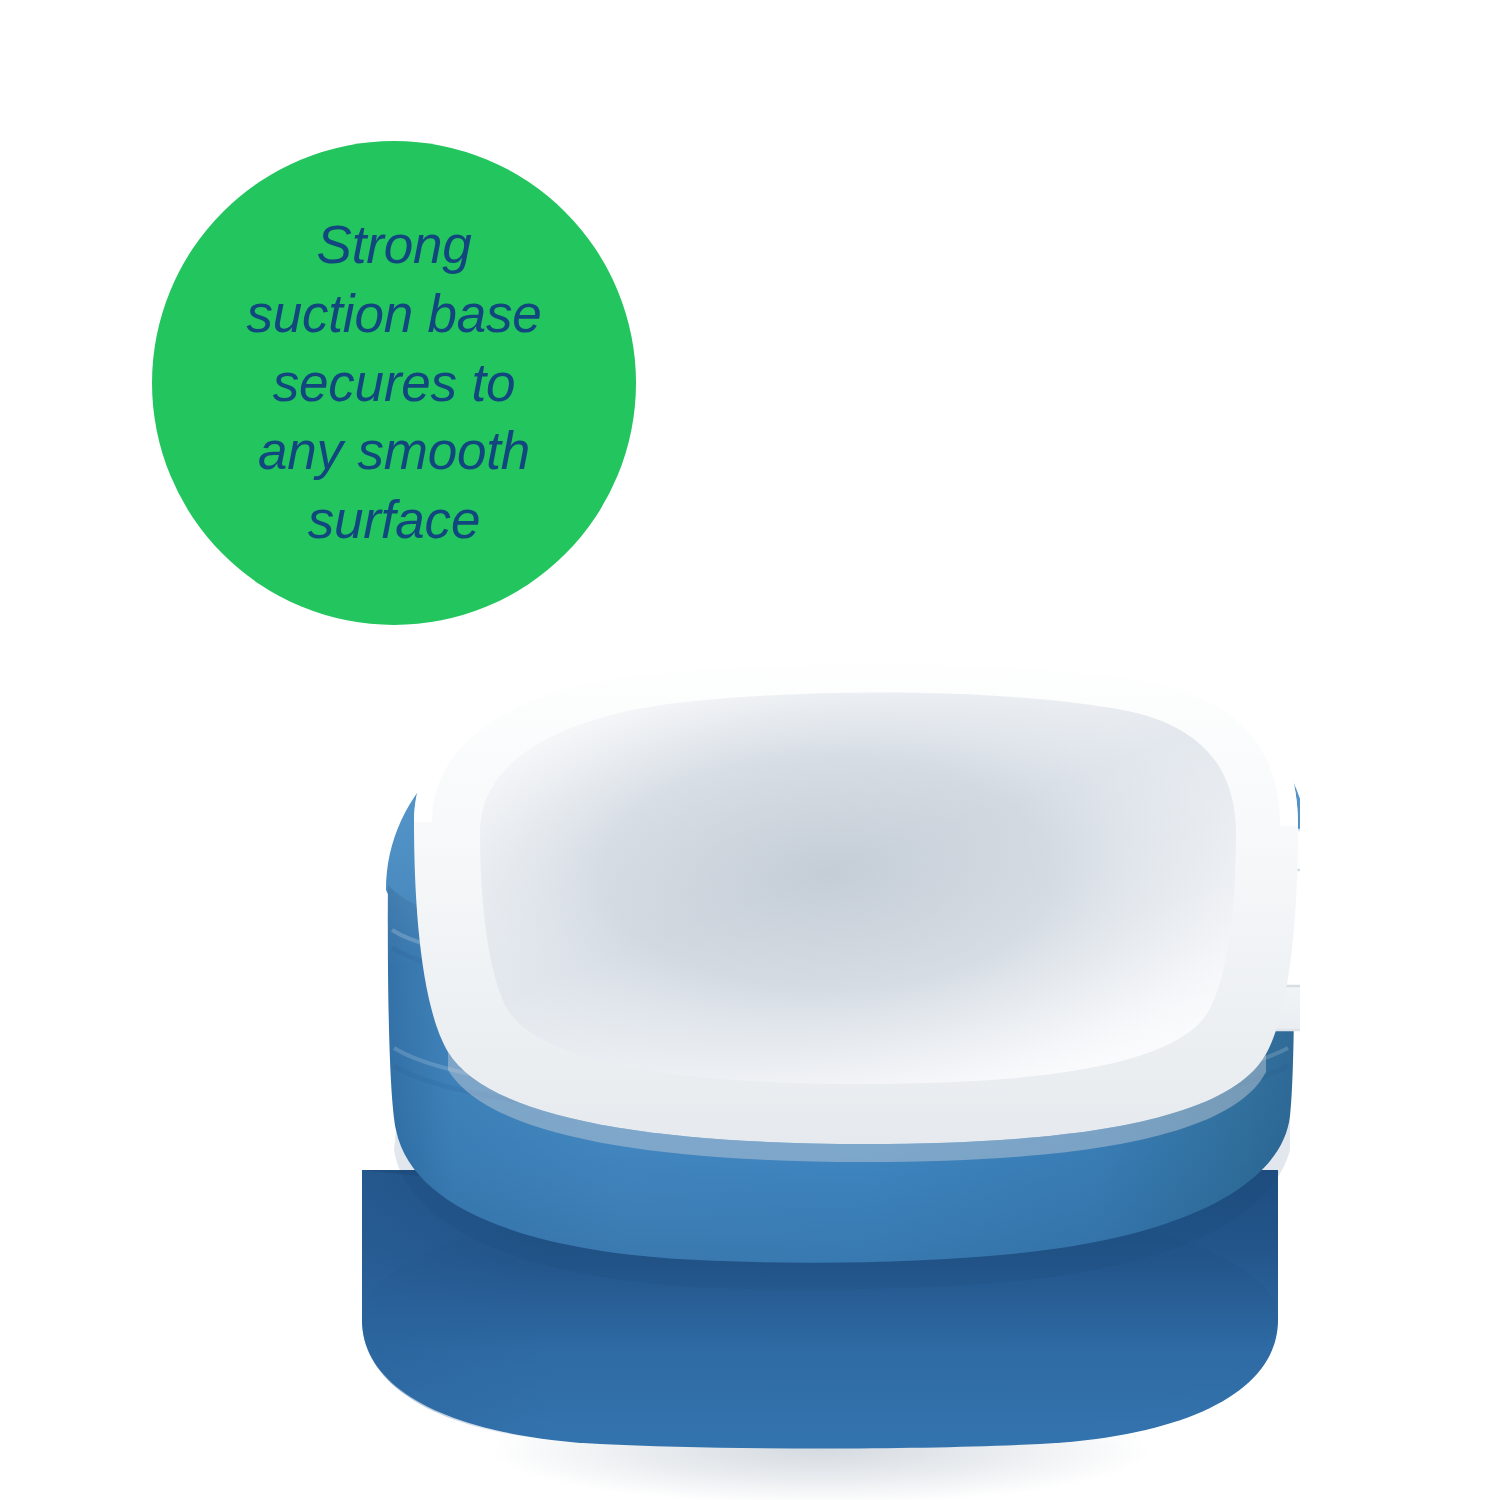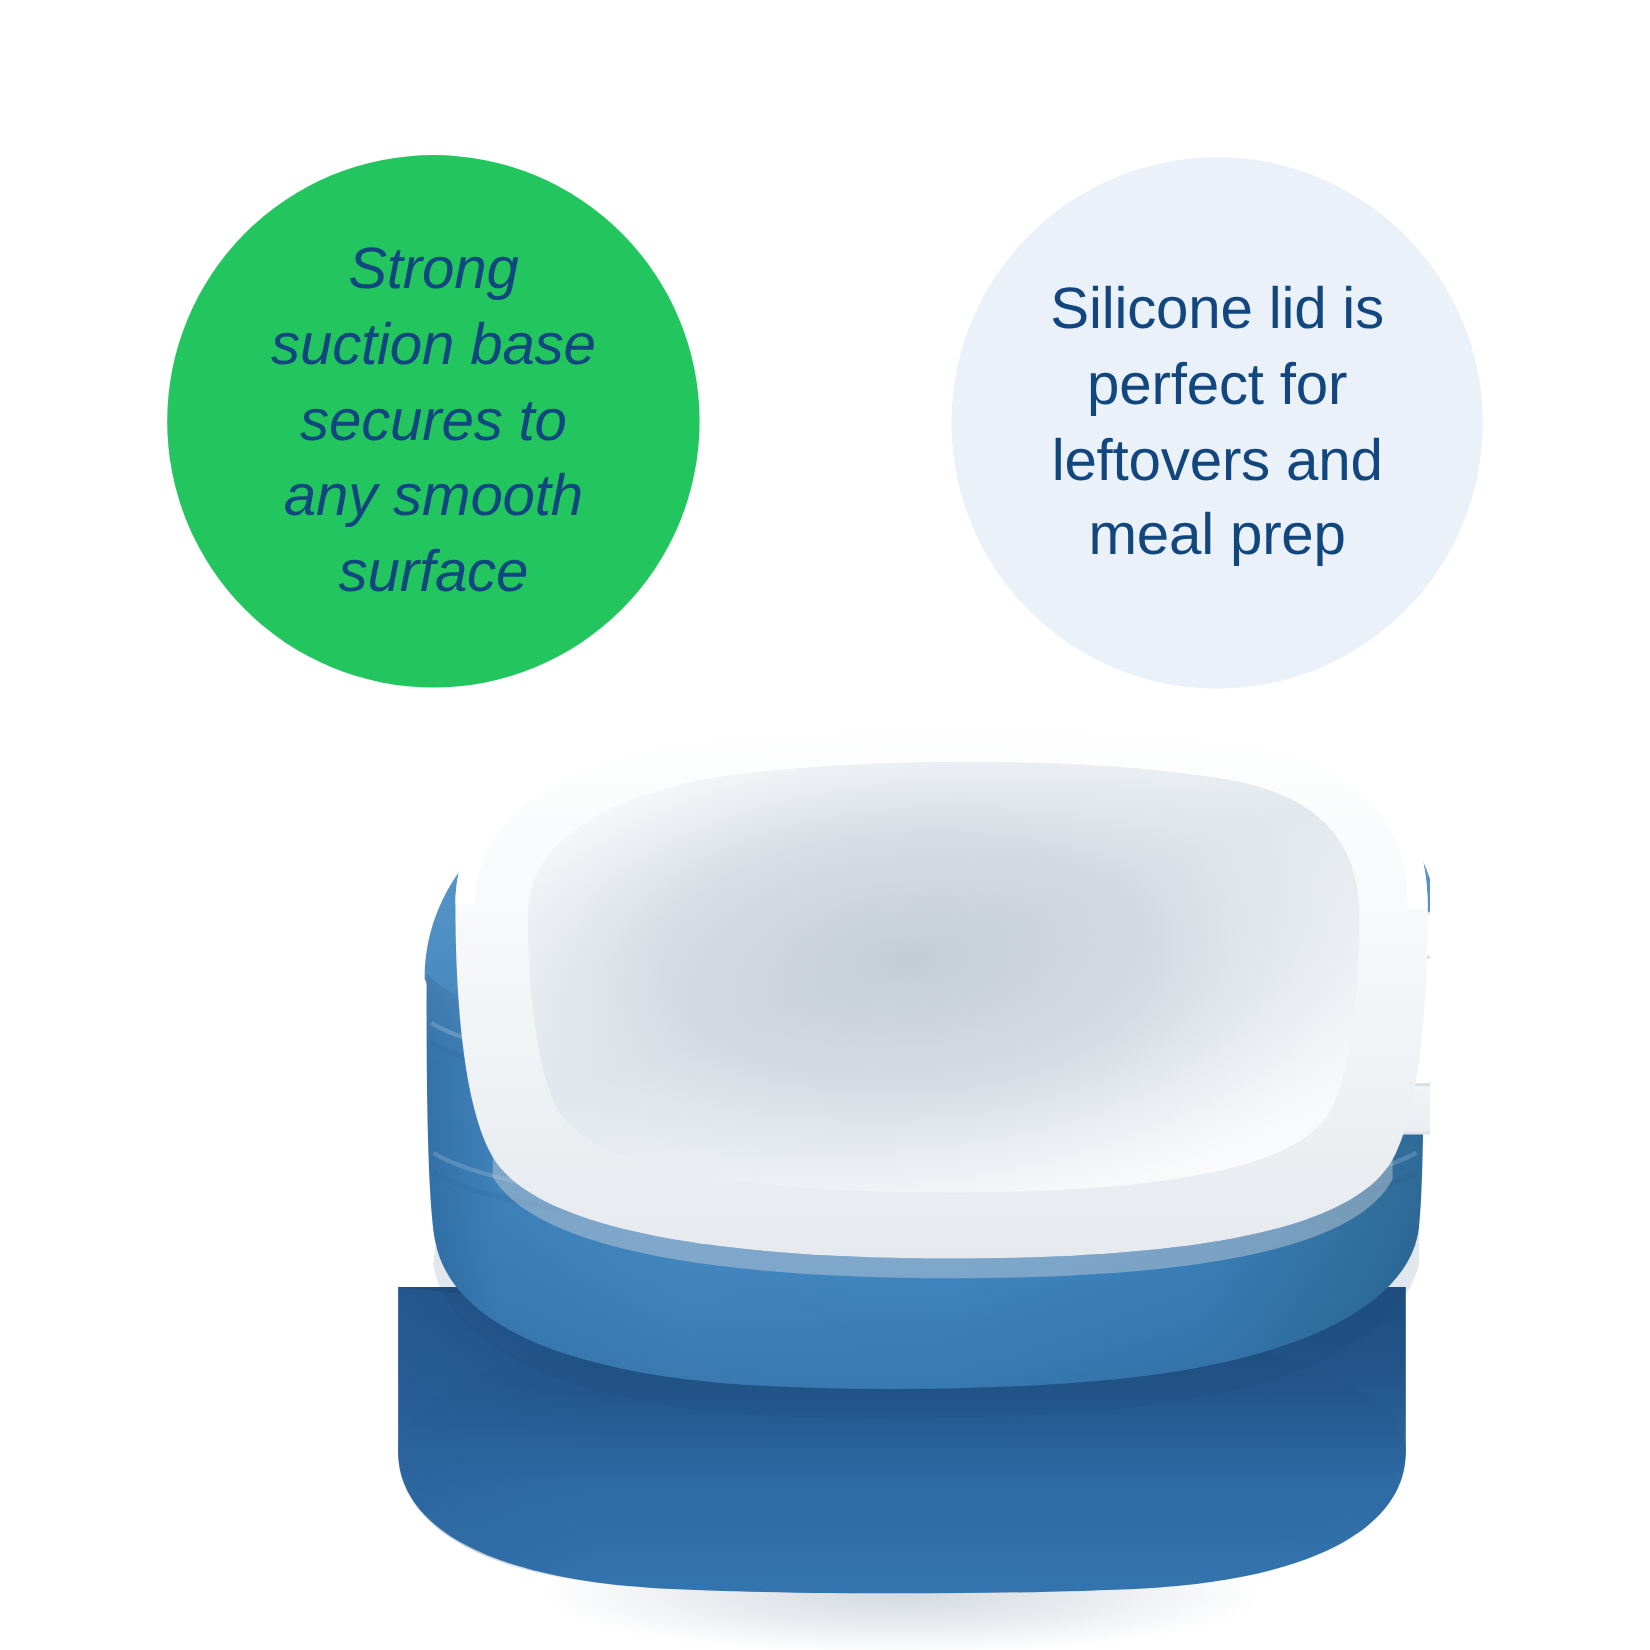--- a/index.html
+++ b/index.html
@@ -65,26 +65,20 @@
 <div id="stage" style="background: rgb(255, 255, 255);">
 
   <div class="bubble" id="bubble-left" style="background: #22c55e; font-style: italic;">
     <div class="bubble-text" style="color: rgb(18, 70, 127);">Strong
 suction base
 secures to
 any smooth
 surface</div>
   </div>
 
-  <div class="bubble" id="bubble-right" style="background: rgb(234, 241, 248);">
-    <div class="bubble-text" style="color: rgb(18, 70, 127);">Silicone lid is
-perfect for
-leftovers and
-meal prep</div>
-  </div>
 
   <div id="product">
     <svg viewBox="0 0 1000 870" xmlns="http://www.w3.org/2000/svg">
       <defs>
 
         <radialGradient id="gShadow" cx="50%" cy="50%" r="50%">
           <stop offset="0%" stop-color="#8494A6" stop-opacity="0.34"></stop>
           <stop offset="55%" stop-color="#8494A6" stop-opacity="0.17"></stop>
           <stop offset="100%" stop-color="#8494A6" stop-opacity="0"></stop>
         </radialGradient>

